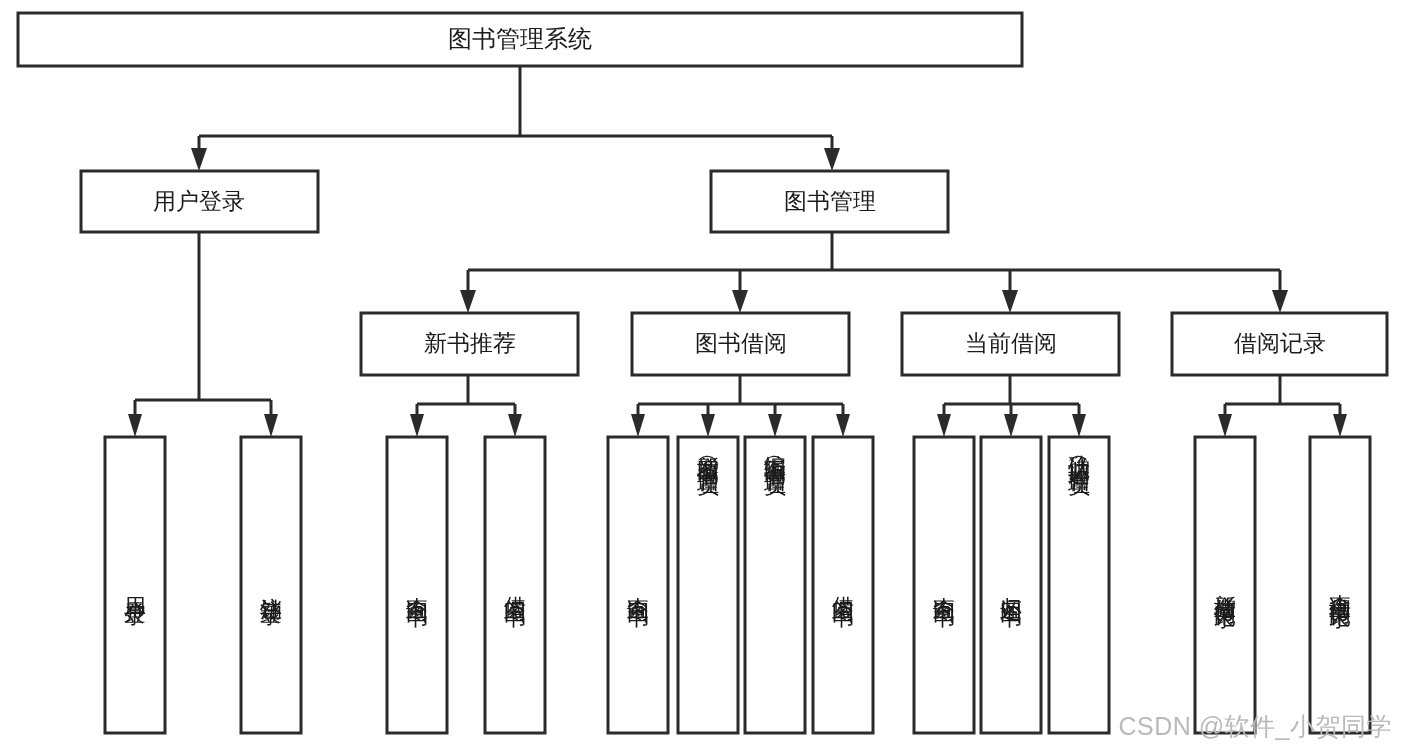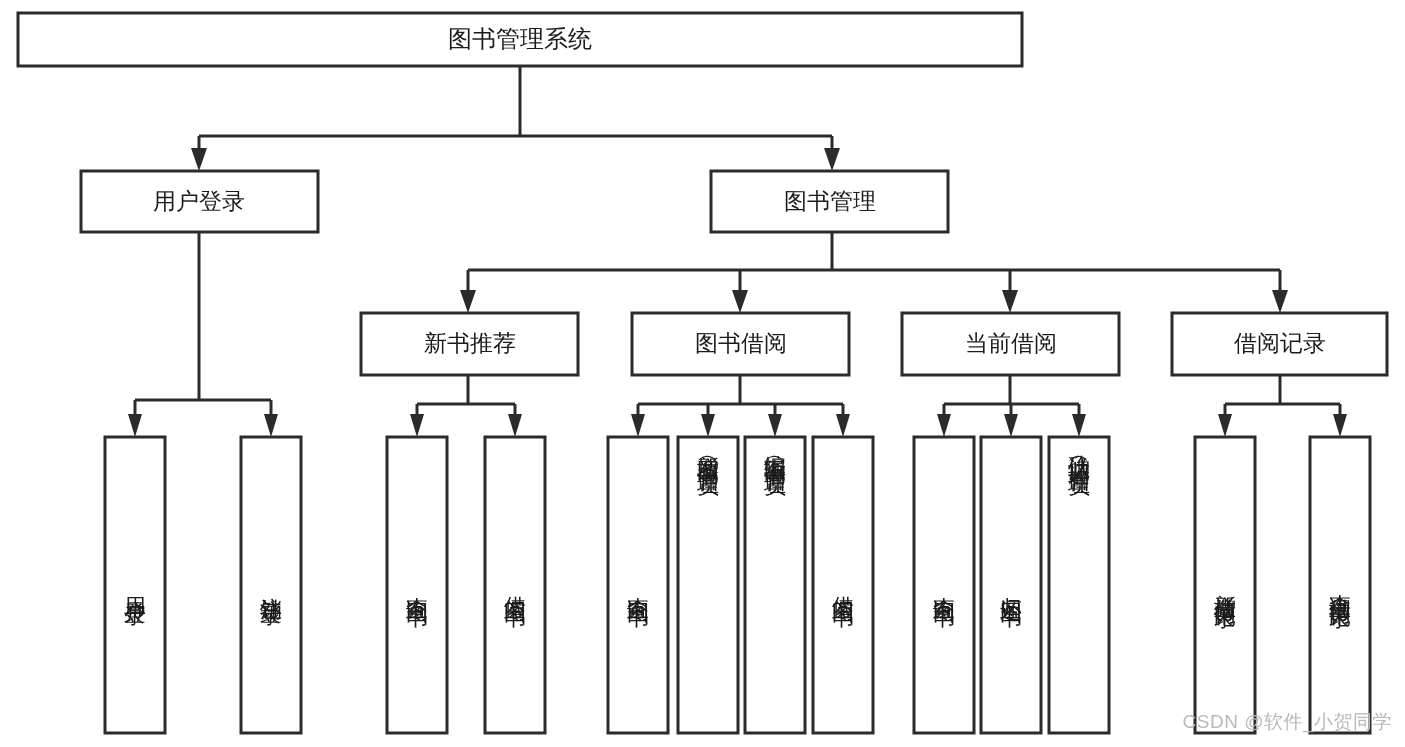--- a/index.html
+++ b/index.html
@@ -65,23 +65,23 @@
     font-size: 22px;
     line-height: 1.08;
     letter-spacing: 3px;
     color: #1b1b1b;
     white-space: nowrap;
     text-align: center;
   }
   #watermark {
     position: absolute;
     right: 8px;
-    bottom: 12px;
-    font-family: "Liberation Sans", "DejaVu Sans", sans-serif;
-    font-size: 19px;
+    bottom: 4px;
+    font-family: "Liberation Sans", "DejaVu Sans", sans-serif;
+    font-size: 25px;
     color: #b9b9b9;
     letter-spacing: 0.5px;
     white-space: nowrap;
   }
 </style>
 </head>
 <body>
 
 <div id="diagram-root">
 

